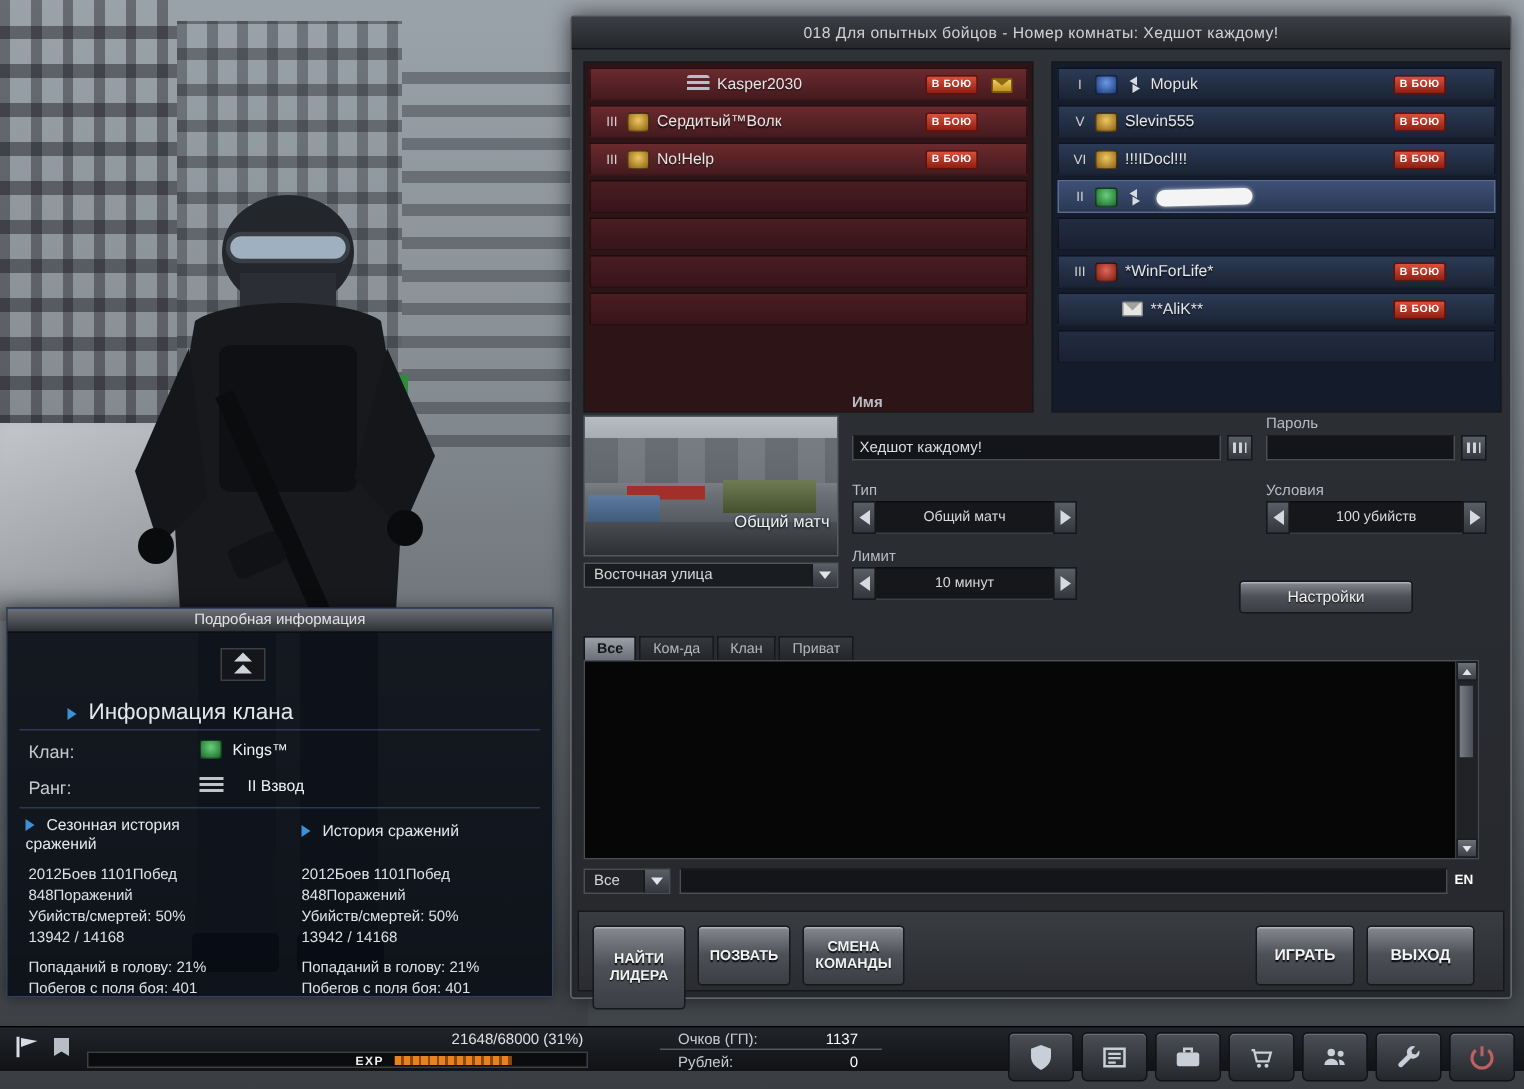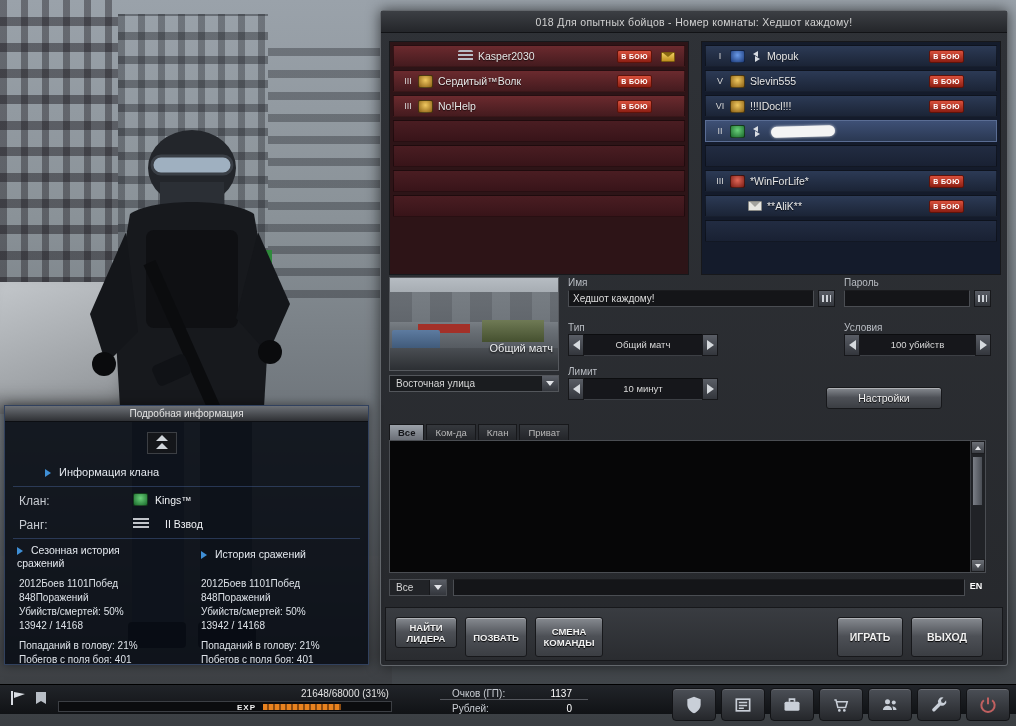--- a/index.html
+++ b/index.html
@@ -136,21 +136,21 @@
   .info { position:absolute; left:4px; top:405px; width:365px; height:260px; background:rgba(8,12,20,.88);
           border:1px solid #31415e; box-shadow:0 0 10px rgba(0,0,0,.5); }
   .info-title { position:absolute; left:0; right:0; top:0; height:16px; display:flex; align-items:center; justify-content:center;
                 font-size:10px; color:#e2e2e2; background:linear-gradient(180deg,#6c7076,#2e3034); border-bottom:1px solid #0c0e12; }
   .insignia { position:absolute; left:142px; top:26px; width:30px; height:22px; background:#14161a; border:1px solid #3c3f44; }
   .insignia::before, .insignia::after { content:""; position:absolute; left:8px; width:0; height:0;
                 border-left:6px solid transparent; border-right:6px solid transparent; border-bottom:6px solid #cfd4da; }
   .insignia::before { top:2px; } .insignia::after { top:10px; }
   .bchev { display:inline-block; width:0; height:0; border:4px solid transparent; border-left:6px solid #3f8fd6;
            margin-right:4px; vertical-align:-1px; }
-  .info-sec { position:absolute; font-size:11px; color:#e4e8ee;padding-left:28px; }
+  .info-sec { position:absolute; font-size:15px; color:#e4e8ee;padding-left:28px; }
   .info-lab { position:absolute; font-size:12px; color:#c6cad0; }
   .info-val { position:absolute; font-size:10.5px; color:#f0f2f5; }
   .rankmini { position:absolute; left:128px; top:112px; width:16px; height:12px;
               background:repeating-linear-gradient(180deg,#c0c4ca 0 2px, transparent 2px 4px); }
   .sep { position:absolute; left:8px; right:8px; height:1px; background:rgba(80,110,170,.4); }
   .col-head { position:absolute; font-size:10.5px; color:#e4e8ee; line-height:13px; }
   .stats-col { position:absolute; top:172px; width:172px; }
   .stat { font-size:10px; color:#dde2e8; margin-bottom:3px; white-space:nowrap; }
   .stat.gap { margin-top:9px; }
 
@@ -282,21 +282,21 @@
       <div class="mp-road"></div>
       <span class="mp-overlay">Общий матч</span>
     </div>
     <div class="map-select">
       <span class="msval">Восточная улица</span>
       <span class="ddbtn">
           <span class="tri-down"></span>
         </span>
     </div>
 
-    <span class="flabel" style="left:187px;top:266px;">Имя</span>
+    <span class="flabel" style="left:187px;top:252px;font-weight:bold;">Имя</span>
     <input class="finput" style="left: 187px; top: 279px; width: 246px;" value="Хедшот каждому!">
     <span class="kbbtn" style="left:437px;top:279px;"></span>
 
     <span class="flabel" style="left:463px;top:266px;">Пароль</span>
     <input class="finput" style="left: 463px; top: 279px; width: 126px;" value="">
     <span class="kbbtn" style="left:593px;top:279px;"></span>
 
     <span class="flabel" style="left:187px;top:311px;">Тип</span>
     <div class="spin" style="left:187px;top:323px;width:150px;">
       <span class="spin-btn">
@@ -354,21 +354,21 @@
         <span class="chval">Все</span>
         <span class="ddbtn">
             <span class="tri-down"></span>
           </span>
       </div>
       <input class="finput msg-input" value="" style="">
       <span class="lang">EN</span>
     </div>
 
     <div class="win-footer"></div>
-    <div class="btn3d" style="left:14px;top:606px;width:62px;height:31px;">НАЙТИ ЛИДЕРА</div>
+    <div class="btn3d" style="left:14px;top:606px;width:62px;height:56px;">НАЙТИ ЛИДЕРА</div>
     <div class="btn3d" style="left:84px;top:606px;width:62px;height:40px;">ПОЗВАТЬ</div>
     <div class="btn3d" style="left:154px;top:606px;width:68px;height:40px;">СМЕНА КОМАНДЫ</div>
     <div class="btn3d" style="left:456px;top:606px;width:66px;height:40px;font-size:10.5px;">ИГРАТЬ</div>
     <div class="btn3d" style="left:530px;top:606px;width:72px;height:40px;font-size:10.5px;">ВЫХОД</div>
   </div>
 
   <div class="info">
     <div class="info-title">Подробная информация</div>
     <div class="insignia"></div>
 

